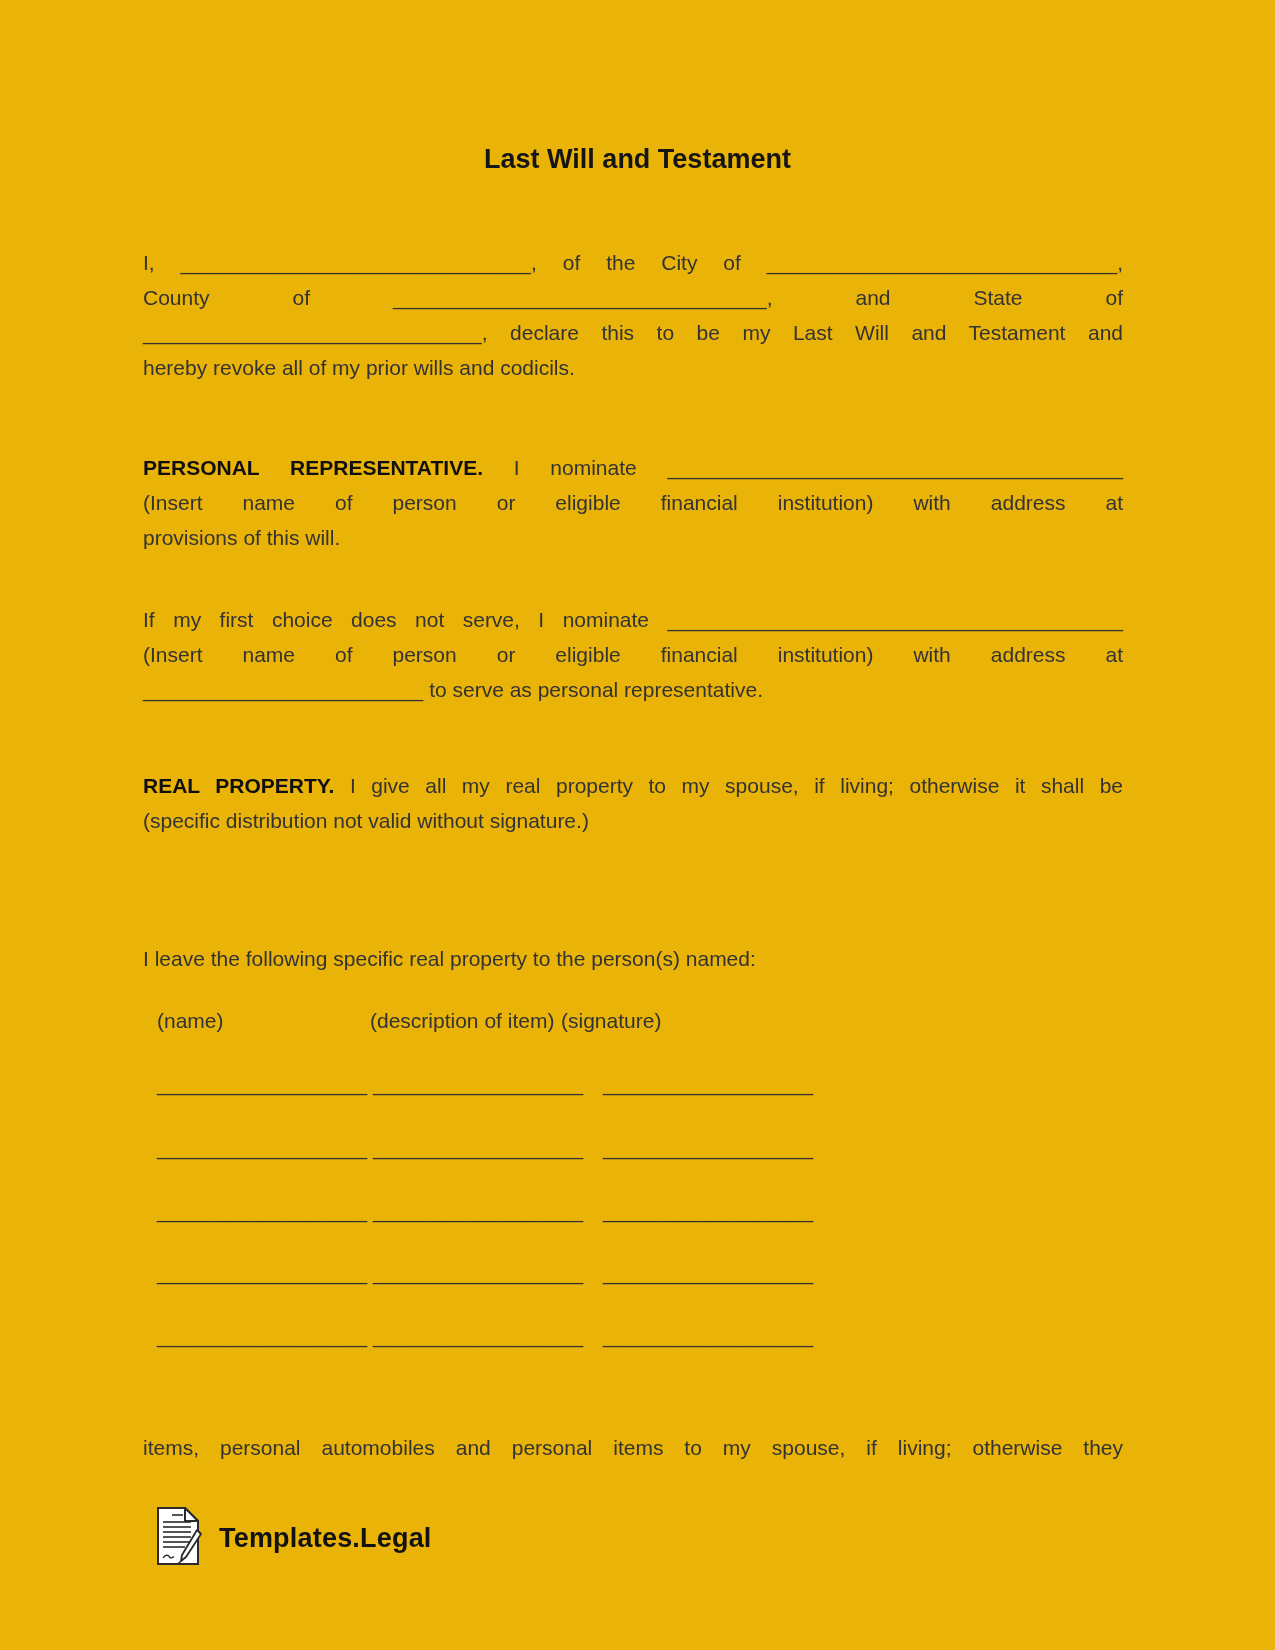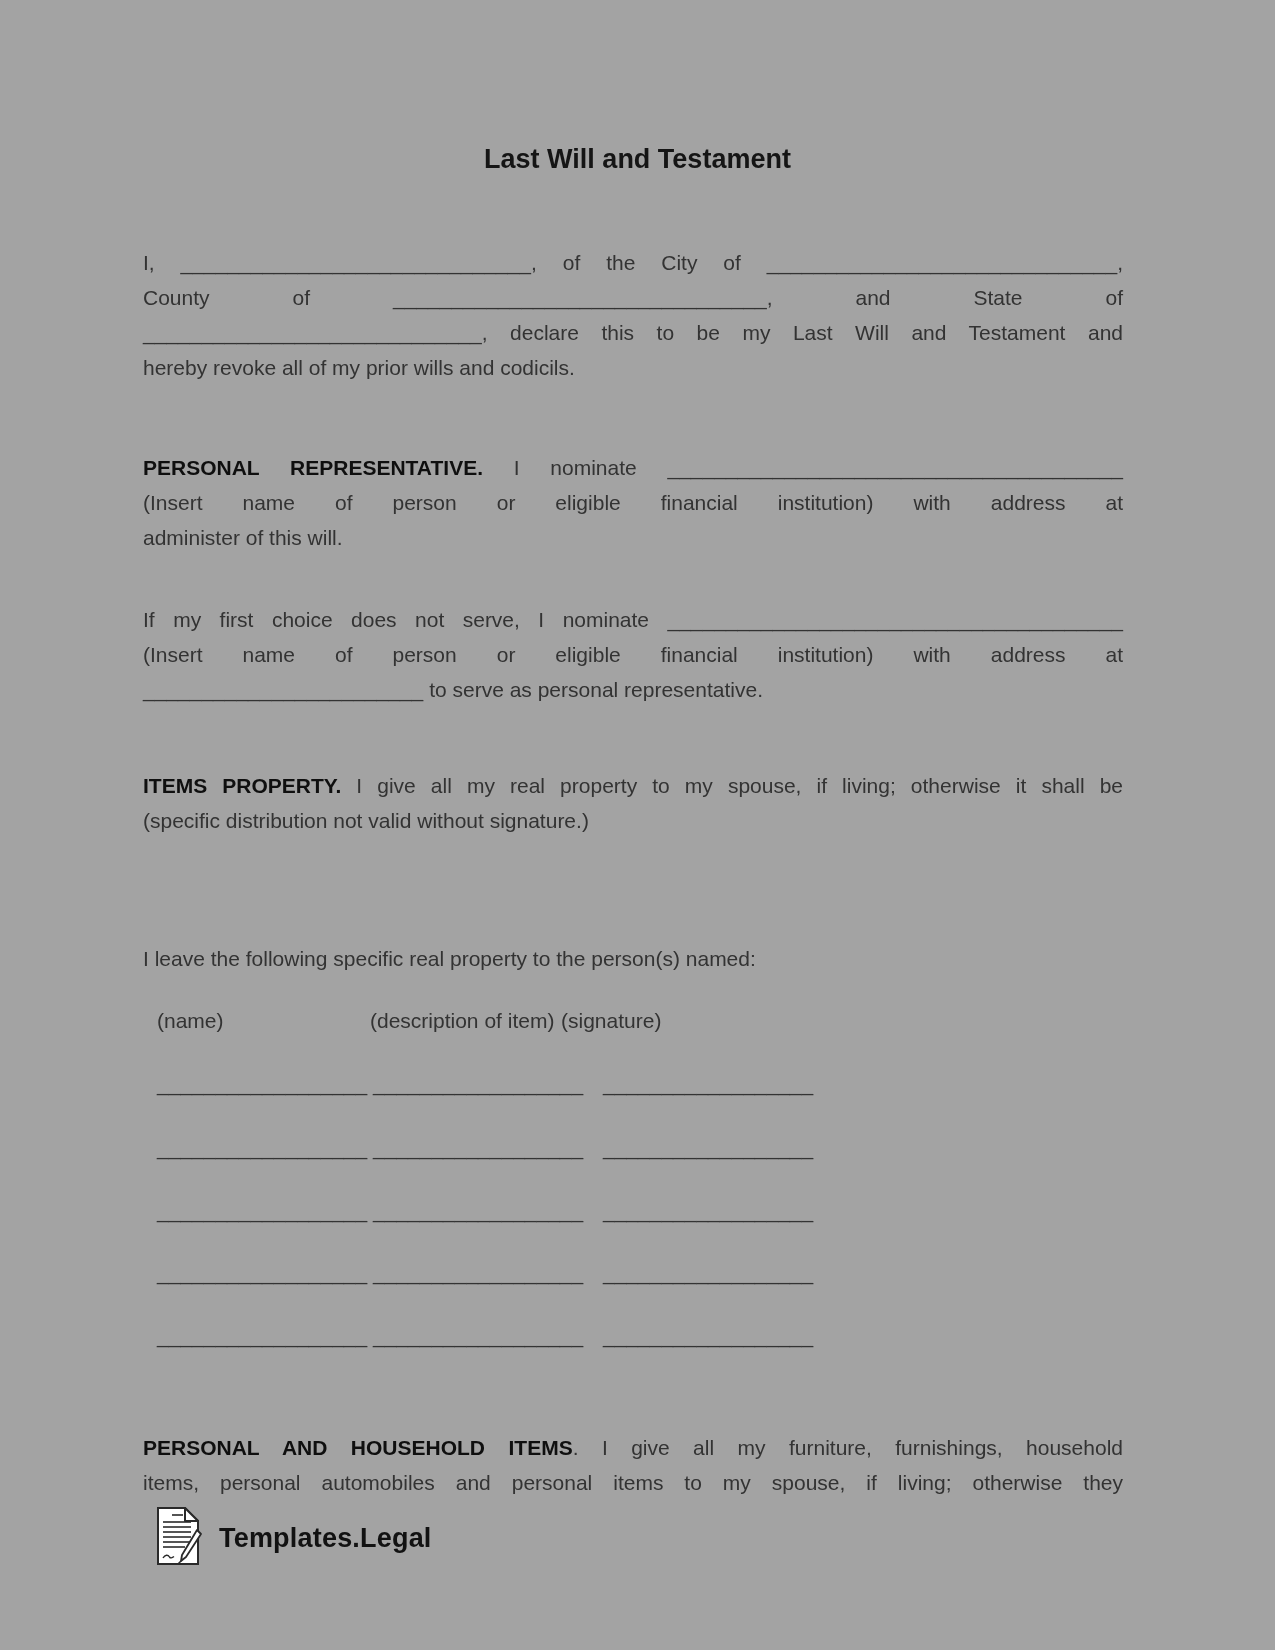--- a/index.html
+++ b/index.html
@@ -1,19 +1,19 @@
 <!DOCTYPE html>
 <html><head>
 <meta charset="utf-8">
 <style>
   html,body{margin:0;padding:0;background:#ffffff;}
   .page{
     position:relative;
     width:1275px;height:1650px;
-    background:#a3a3a3;
+    background:#eab308;
     font-family:"Liberation Sans","DejaVu Sans",sans-serif;
     color:#333333;
     overflow:hidden;
   }
   .title{
     position:absolute;top:142px;left:0;width:100%;
     text-align:center;font-size:27px;font-weight:700;color:#151515;
     line-height:35px;
   }
   .blk{position:absolute;left:143px;width:980px;}
@@ -47,31 +47,31 @@
   <div class="blk" style="top:245px">
     <div class="line j">I, ______________________________, of the City of ______________________________,</div>
     <div class="line j">County of ________________________________, and State of</div>
     <div class="line j">_____________________________, declare this to be my Last Will and Testament and</div>
     <div class="line">hereby revoke all of my prior wills and codicils.</div>
   </div>
 
   <div class="blk" style="top:450px">
     <div class="line j"><b>PERSONAL REPRESENTATIVE.</b><span> I nominate _______________________________________</span></div>
     <div class="line j">(Insert name of person or eligible financial institution) with address at</div>
-    <div class="line">administer of this will.</div>
+    <div class="line">provisions of this will.</div>
   </div>
 
   <div class="blk" style="top:602px">
     <div class="line j">If my first choice does not serve, I nominate _______________________________________</div>
     <div class="line j">(Insert name of person or eligible financial institution) with address at</div>
     <div class="line">________________________ to serve as personal representative.</div>
   </div>
 
   <div class="blk" style="top:768px">
-    <div class="line j"><b>ITEMS PROPERTY.</b><span> I give all my real property to my spouse, if living; otherwise it shall be</span></div>
+    <div class="line j"><b>REAL PROPERTY.</b><span> I give all my real property to my spouse, if living; otherwise it shall be</span></div>
     <div class="line">(specific distribution not valid without signature.)</div>
   </div>
 
   <div class="blk" style="top:941px">
     <div class="line">I leave the following specific real property to the person(s) named:</div>
   </div>
 
   <div class="hdr" style="top:1003px">
     <span class="h1">(name)</span>
     <span class="h2">(description of item)</span>
@@ -98,21 +98,20 @@
     <span class="c2">__________________</span>
     <span class="c3">__________________</span>
   </div>
   <div class="row" style="top:1318px">
     <span class="c1">__________________</span>
     <span class="c2">__________________</span>
     <span class="c3">__________________</span>
   </div>
 
   <div class="blk" style="top:1430px">
-    <div class="line j"><b>PERSONAL AND HOUSEHOLD ITEMS</b><span>. I give all my furniture, furnishings, household</span></div>
     <div class="line j">items, personal automobiles and personal items to my spouse, if living; otherwise they</div>
   </div>
 
   <div class="logo-icon">
     <svg width="48" height="62" viewBox="0 0 48 62" fill="none" xmlns="http://www.w3.org/2000/svg">
       <path d="M3 2 H30 L43 15 V58 H3 Z" fill="#ffffff" stroke="#2a2a2a" stroke-width="2"></path>
       <path d="M30 2 L43 15 H30 Z" fill="#ffffff" stroke="#2a2a2a" stroke-width="2" stroke-linejoin="round"></path>
       <line x1="17" y1="9" x2="28" y2="9" stroke="#2a2a2a" stroke-width="1.6"></line>
       <line x1="8" y1="16" x2="36" y2="16" stroke="#2a2a2a" stroke-width="1.6"></line>
       <line x1="8" y1="21" x2="36" y2="21" stroke="#2a2a2a" stroke-width="1.6"></line>

